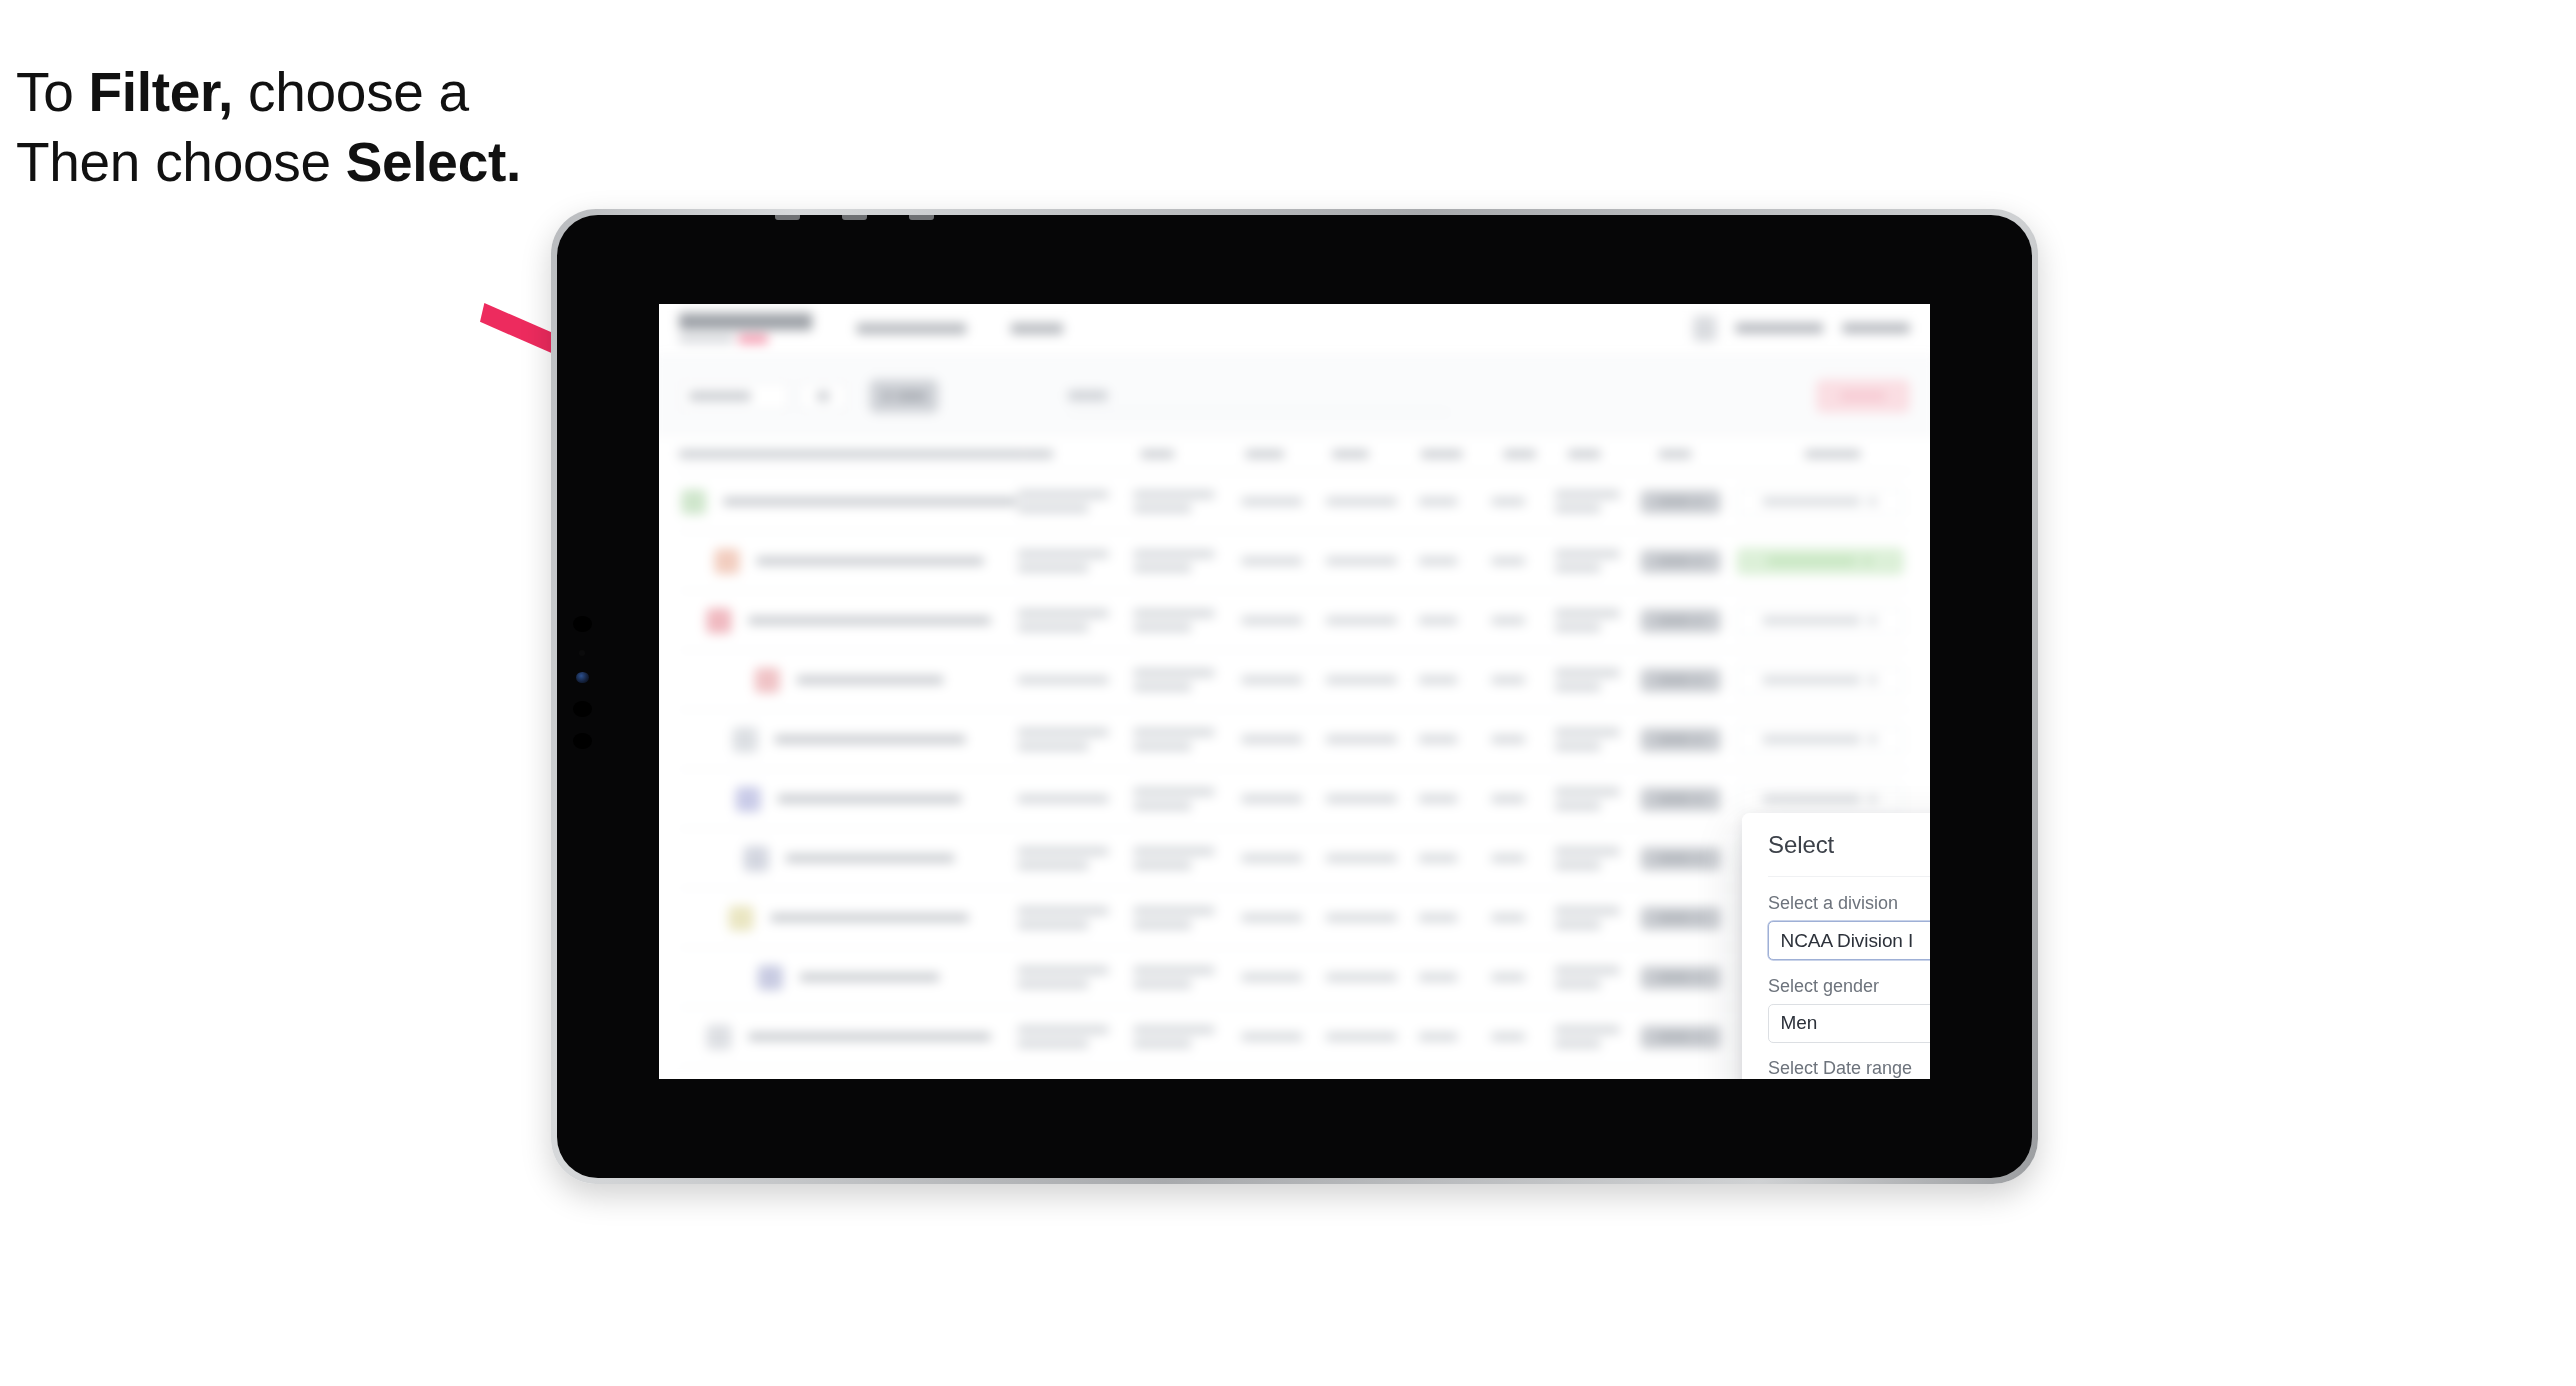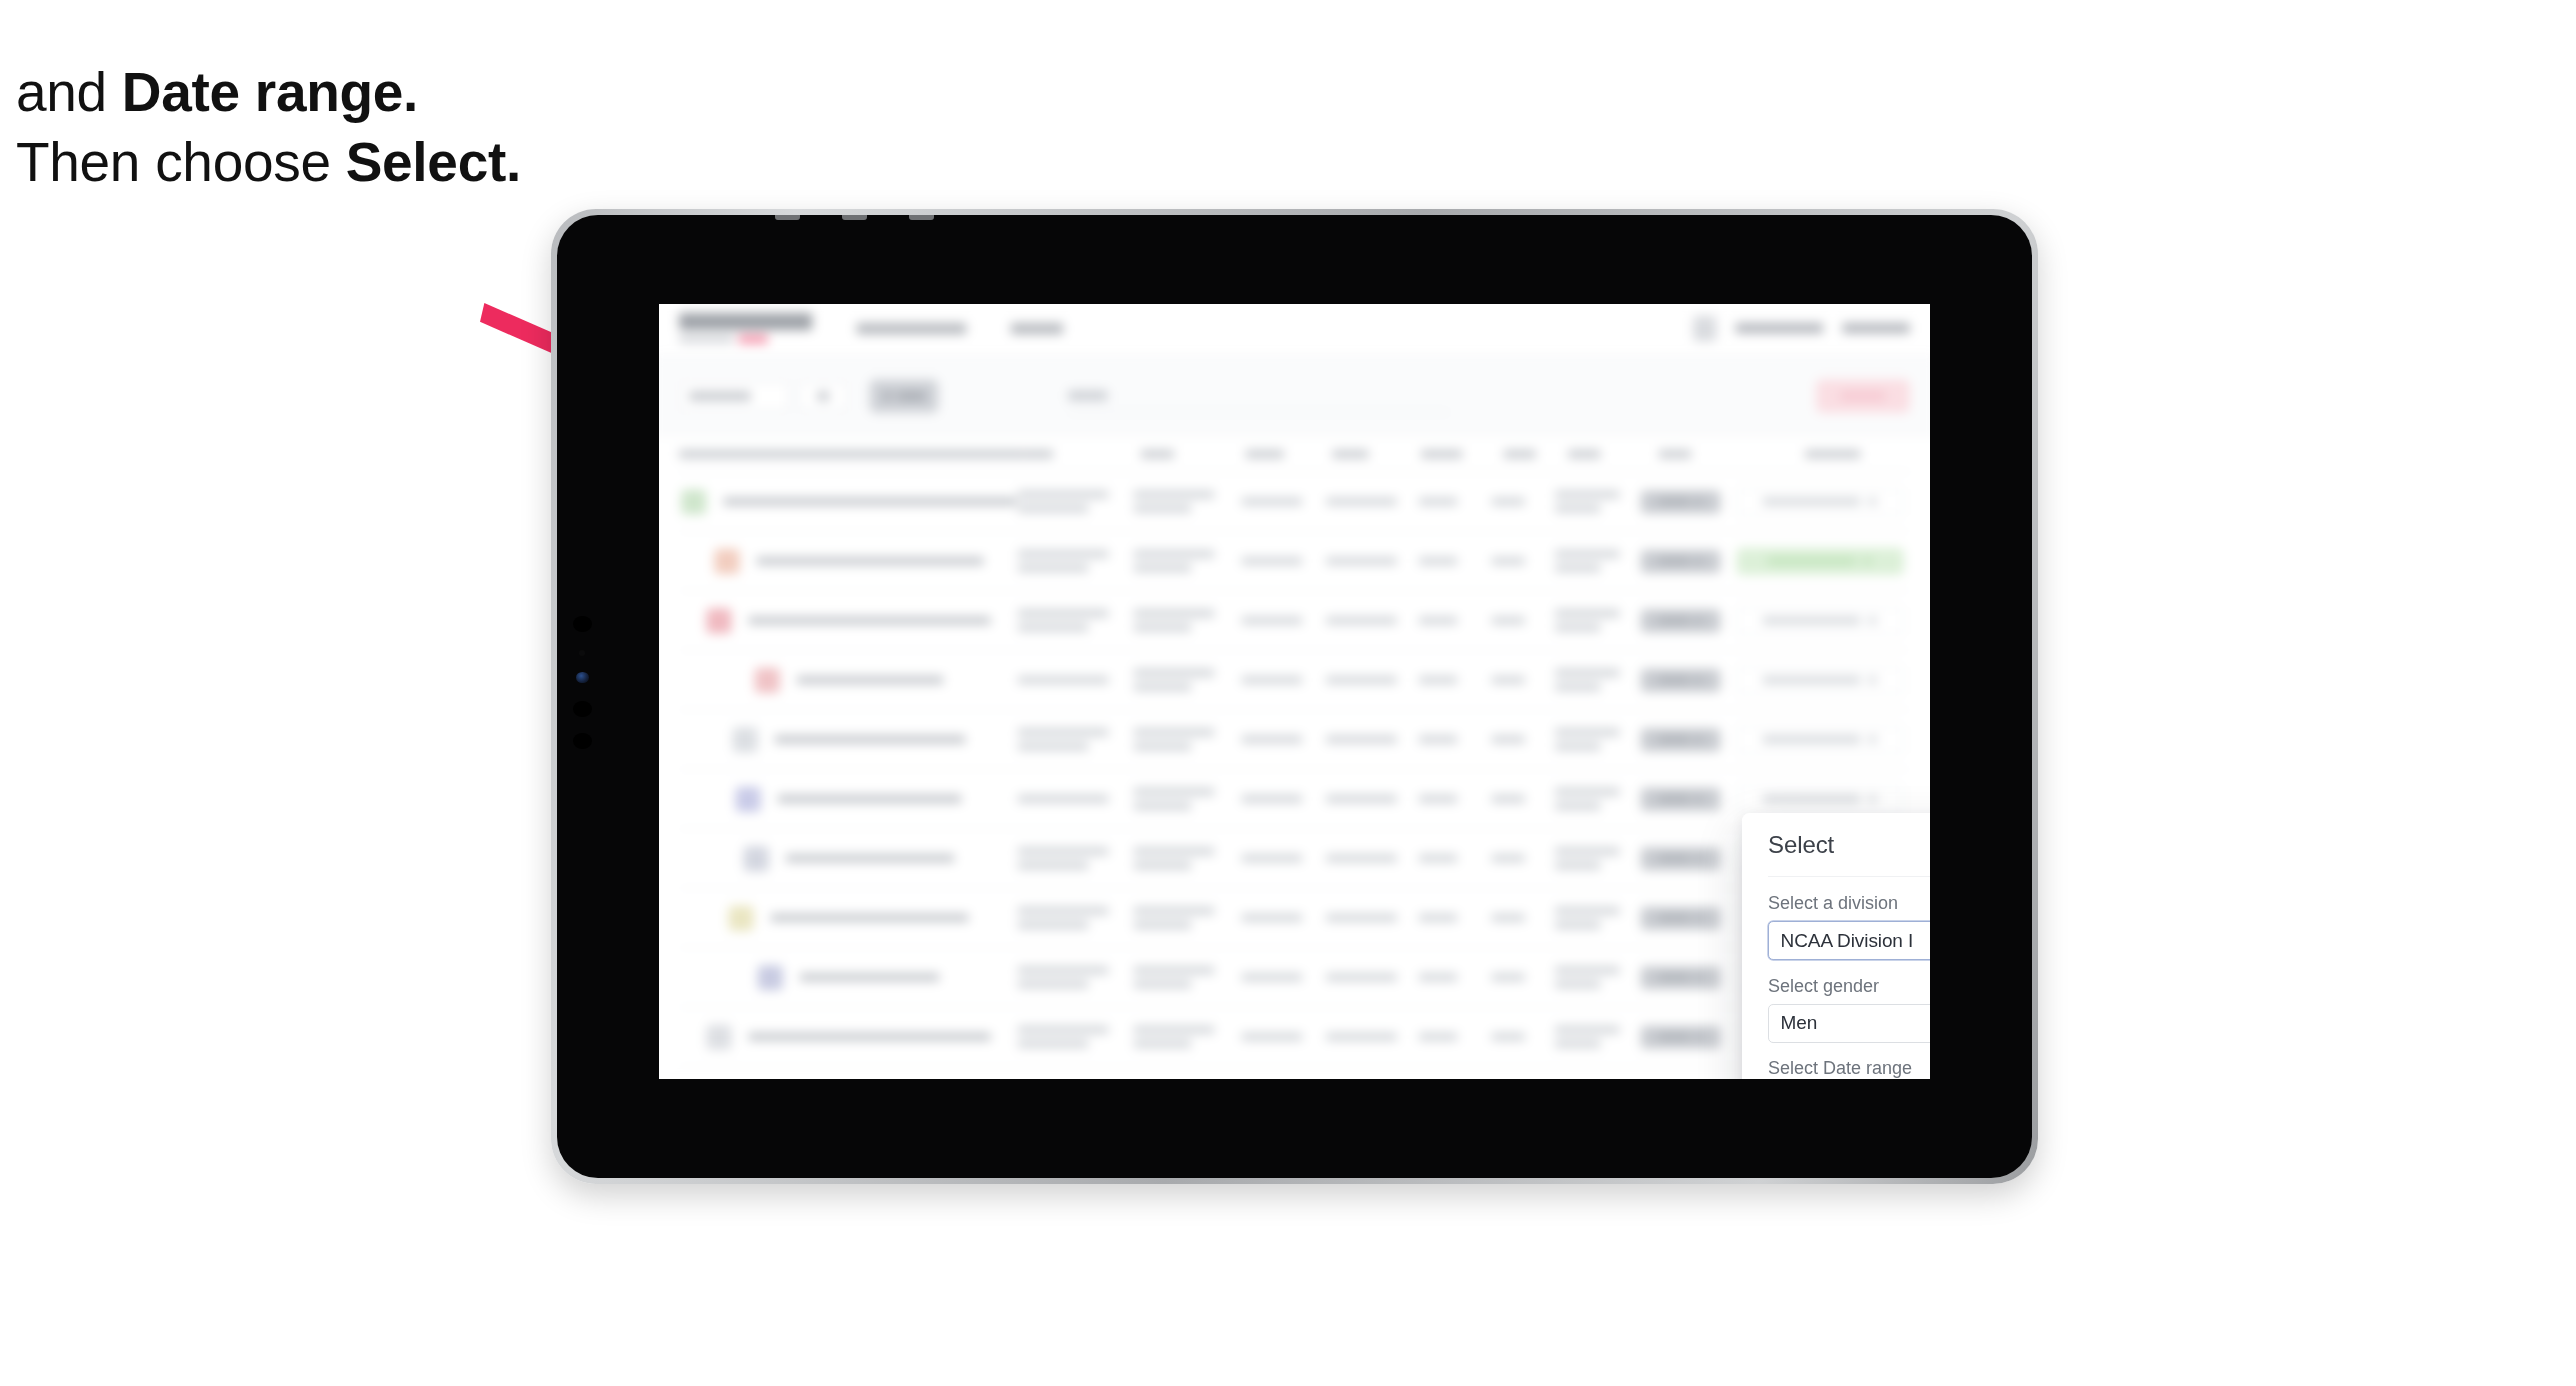--- a/index.html
+++ b/index.html
@@ -319,21 +319,21 @@
     font-size: 19px;
     color: #2c313a;
     flex: 1;
     letter-spacing: -0.1px;
   }
 </style>
 </head>
 <body>
 
 <div id="caption">
-  <span class="line"><span>and </span><span class="b">Date range.</span></span>
+  <span class="line"><span>To </span><span class="b">Filter,</span><span> choose a</span></span>
   <span class="line"><span>Then choose </span><span class="b">Select.</span></span>
 </div>
 
 <svg id="arrow-annotation" viewBox="0 0 820 370">
   <path d="M6 26 L614 292 L604 316 L0 52 Z" fill="#ED2B5E"></path>
   <path d="M700 330 L566 296 L610 258 Z" fill="#ED2B5E"></path>
   <path d="M700 330 L612 228 L588 290 Z" fill="#ED2B5E"></path>
 </svg>
 
 <div id="tablet">

